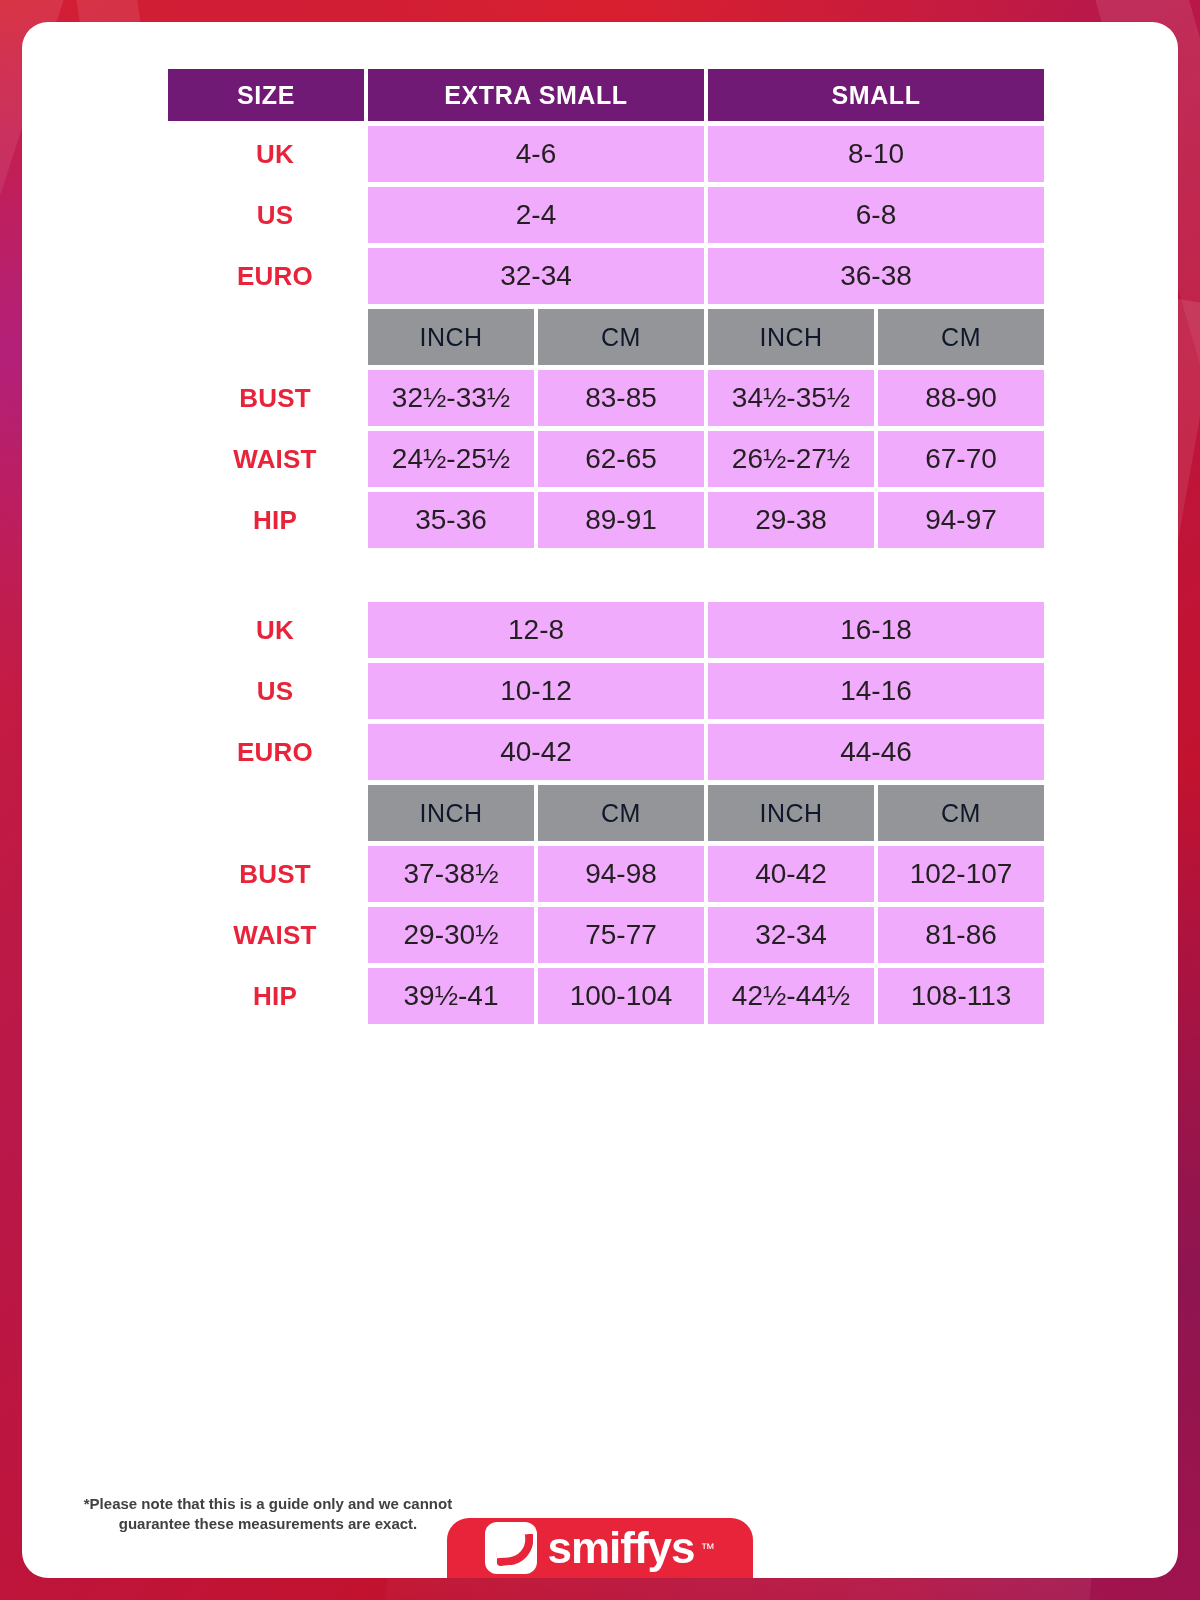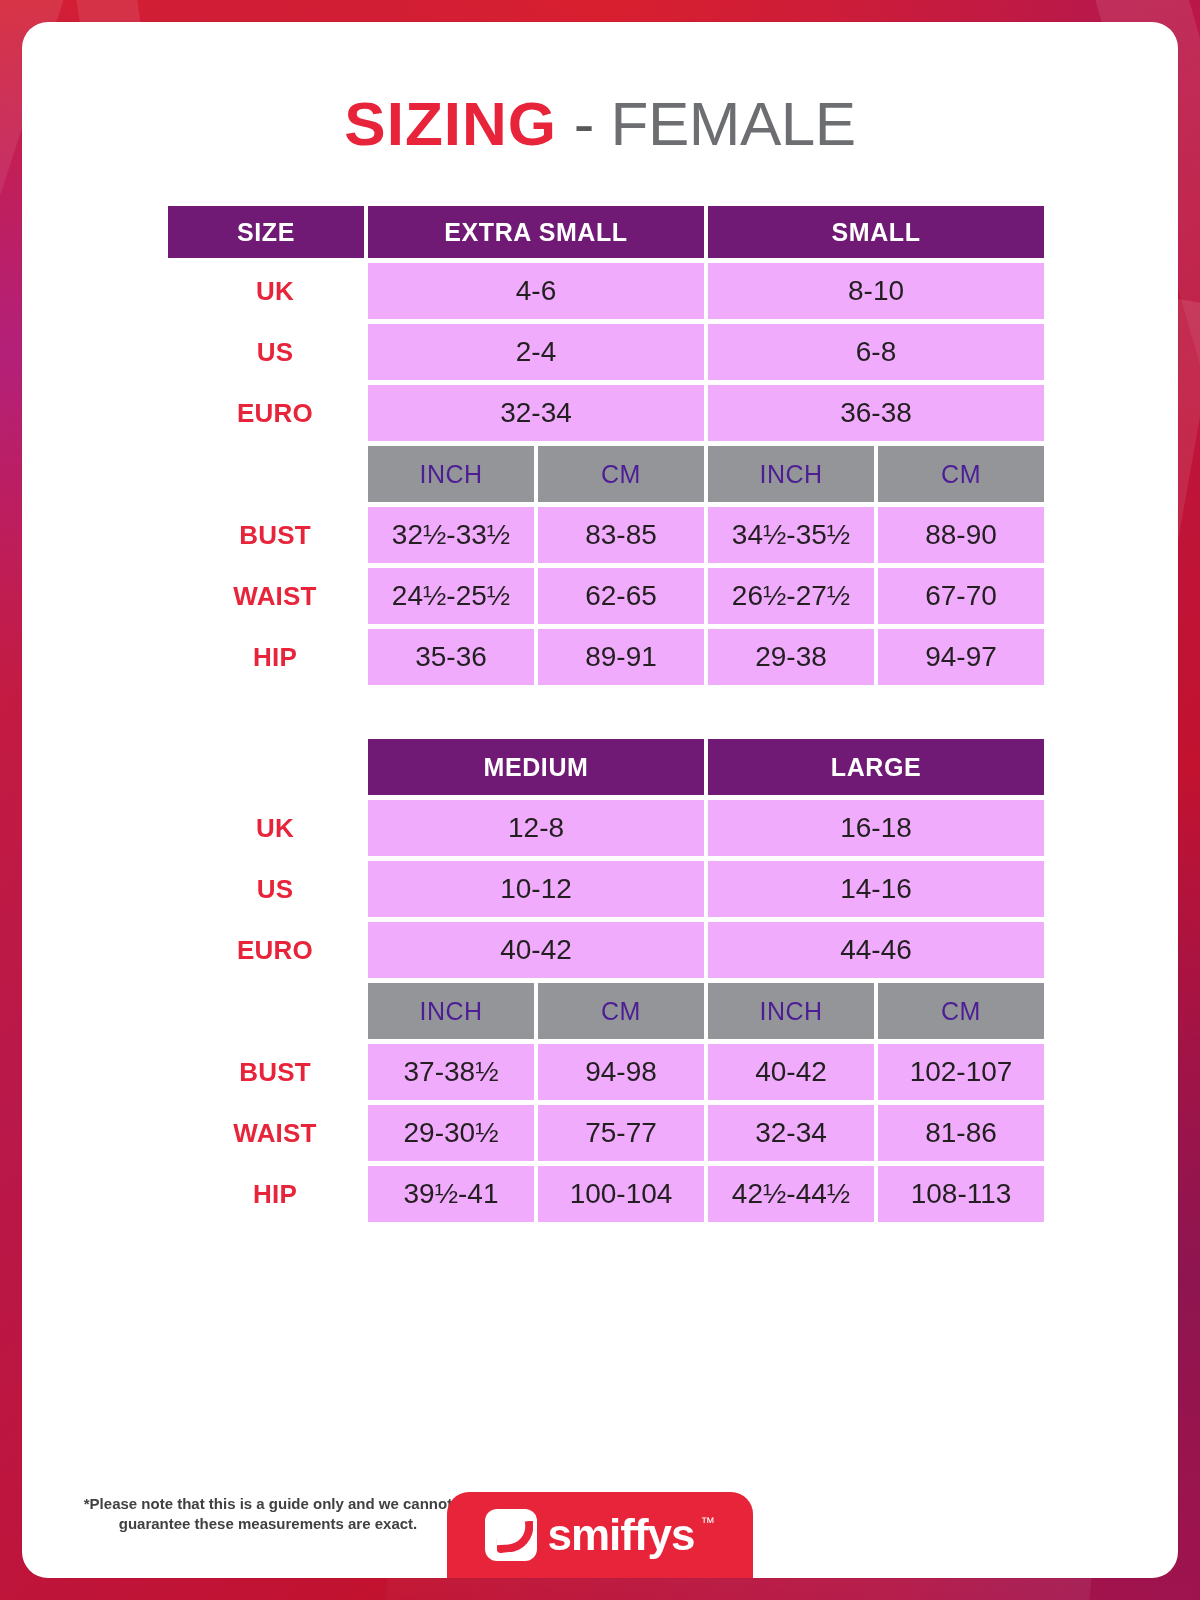--- a/index.html
+++ b/index.html
@@ -75,21 +75,21 @@
     color: #ffffff;
     font-weight: bold;
     font-size: 25px;
     text-align: center;
     height: 52px;
     vertical-align: middle;
     letter-spacing: 0.6px;
   }
   .subhdr {
     background: #939598;
-    color: #4c1d95;
+    color: #0f172a;
     font-weight: normal;
     font-size: 25px;
     text-align: center;
     height: 52px;
     vertical-align: middle;
     letter-spacing: 0.5px;
   }
   .cell {
     background: #f0abfc;
     color: #231f20;
@@ -115,21 +115,21 @@
     font-weight: bold;
     color: #414042;
     line-height: 1.35;
   }
   .brandwrap {
     position: absolute;
     left: 50%;
     transform: translateX(-50%);
     bottom: 0;
     width: 306px;
-    height: 86px;
+    height: 60px;
     background: #e8243a;
     border-radius: 22px 22px 0 0;
     display: flex;
     align-items: center;
     justify-content: center;
     gap: 10px;
   }
   .smile {
     width: 52px; height: 52px;
     background: #ffffff;
@@ -169,23 +169,20 @@
 <div class="bg-rays">
   <span style="left:-40px; top:-60px; width:120px; height:900px; transform:rotate(18deg);"></span>
   <span style="left:60px; top:-120px; width:60px; height:1100px; transform:rotate(-8deg);"></span>
   <span style="left:1080px; top:-60px; width:90px; height:1000px; transform:rotate(-16deg);"></span>
   <span style="left:1150px; top:300px; width:70px; height:1200px; transform:rotate(10deg);"></span>
   <span style="left:400px; top:1480px; width:700px; height:200px; transform:rotate(6deg);"></span>
 </div>
 
 <div class="card">
 
-  <div class="title">
-    <span class="t-red">SIZING</span><span class="t-dash"> - </span><span class="t-grey">FEMALE</span>
-  </div>
 
   <div class="tables">
 
     <table class="sizing">
       <colgroup>
         <col class="col-label">
           <col class="col-q">
           <col class="col-q">
           <col class="col-q">
           <col class="col-q">
@@ -246,25 +243,20 @@
 
     <table class="sizing">
       <colgroup>
         <col class="col-label">
           <col class="col-q">
           <col class="col-q">
           <col class="col-q">
           <col class="col-q">
       </colgroup>
       <tbody>
-        <tr>
-          <td class="blank"></td>
-          <td class="hdr" colspan="2">MEDIUM</td>
-          <td class="hdr" colspan="2">LARGE</td>
-        </tr>
         <tr>
           <td class="lbl">UK</td>
           <td class="cell" colspan="2">12-8</td>
           <td class="cell" colspan="2">16-18</td>
         </tr>
         <tr>
           <td class="lbl">US</td>
           <td class="cell" colspan="2">10-12</td>
           <td class="cell" colspan="2">14-16</td>
         </tr>

